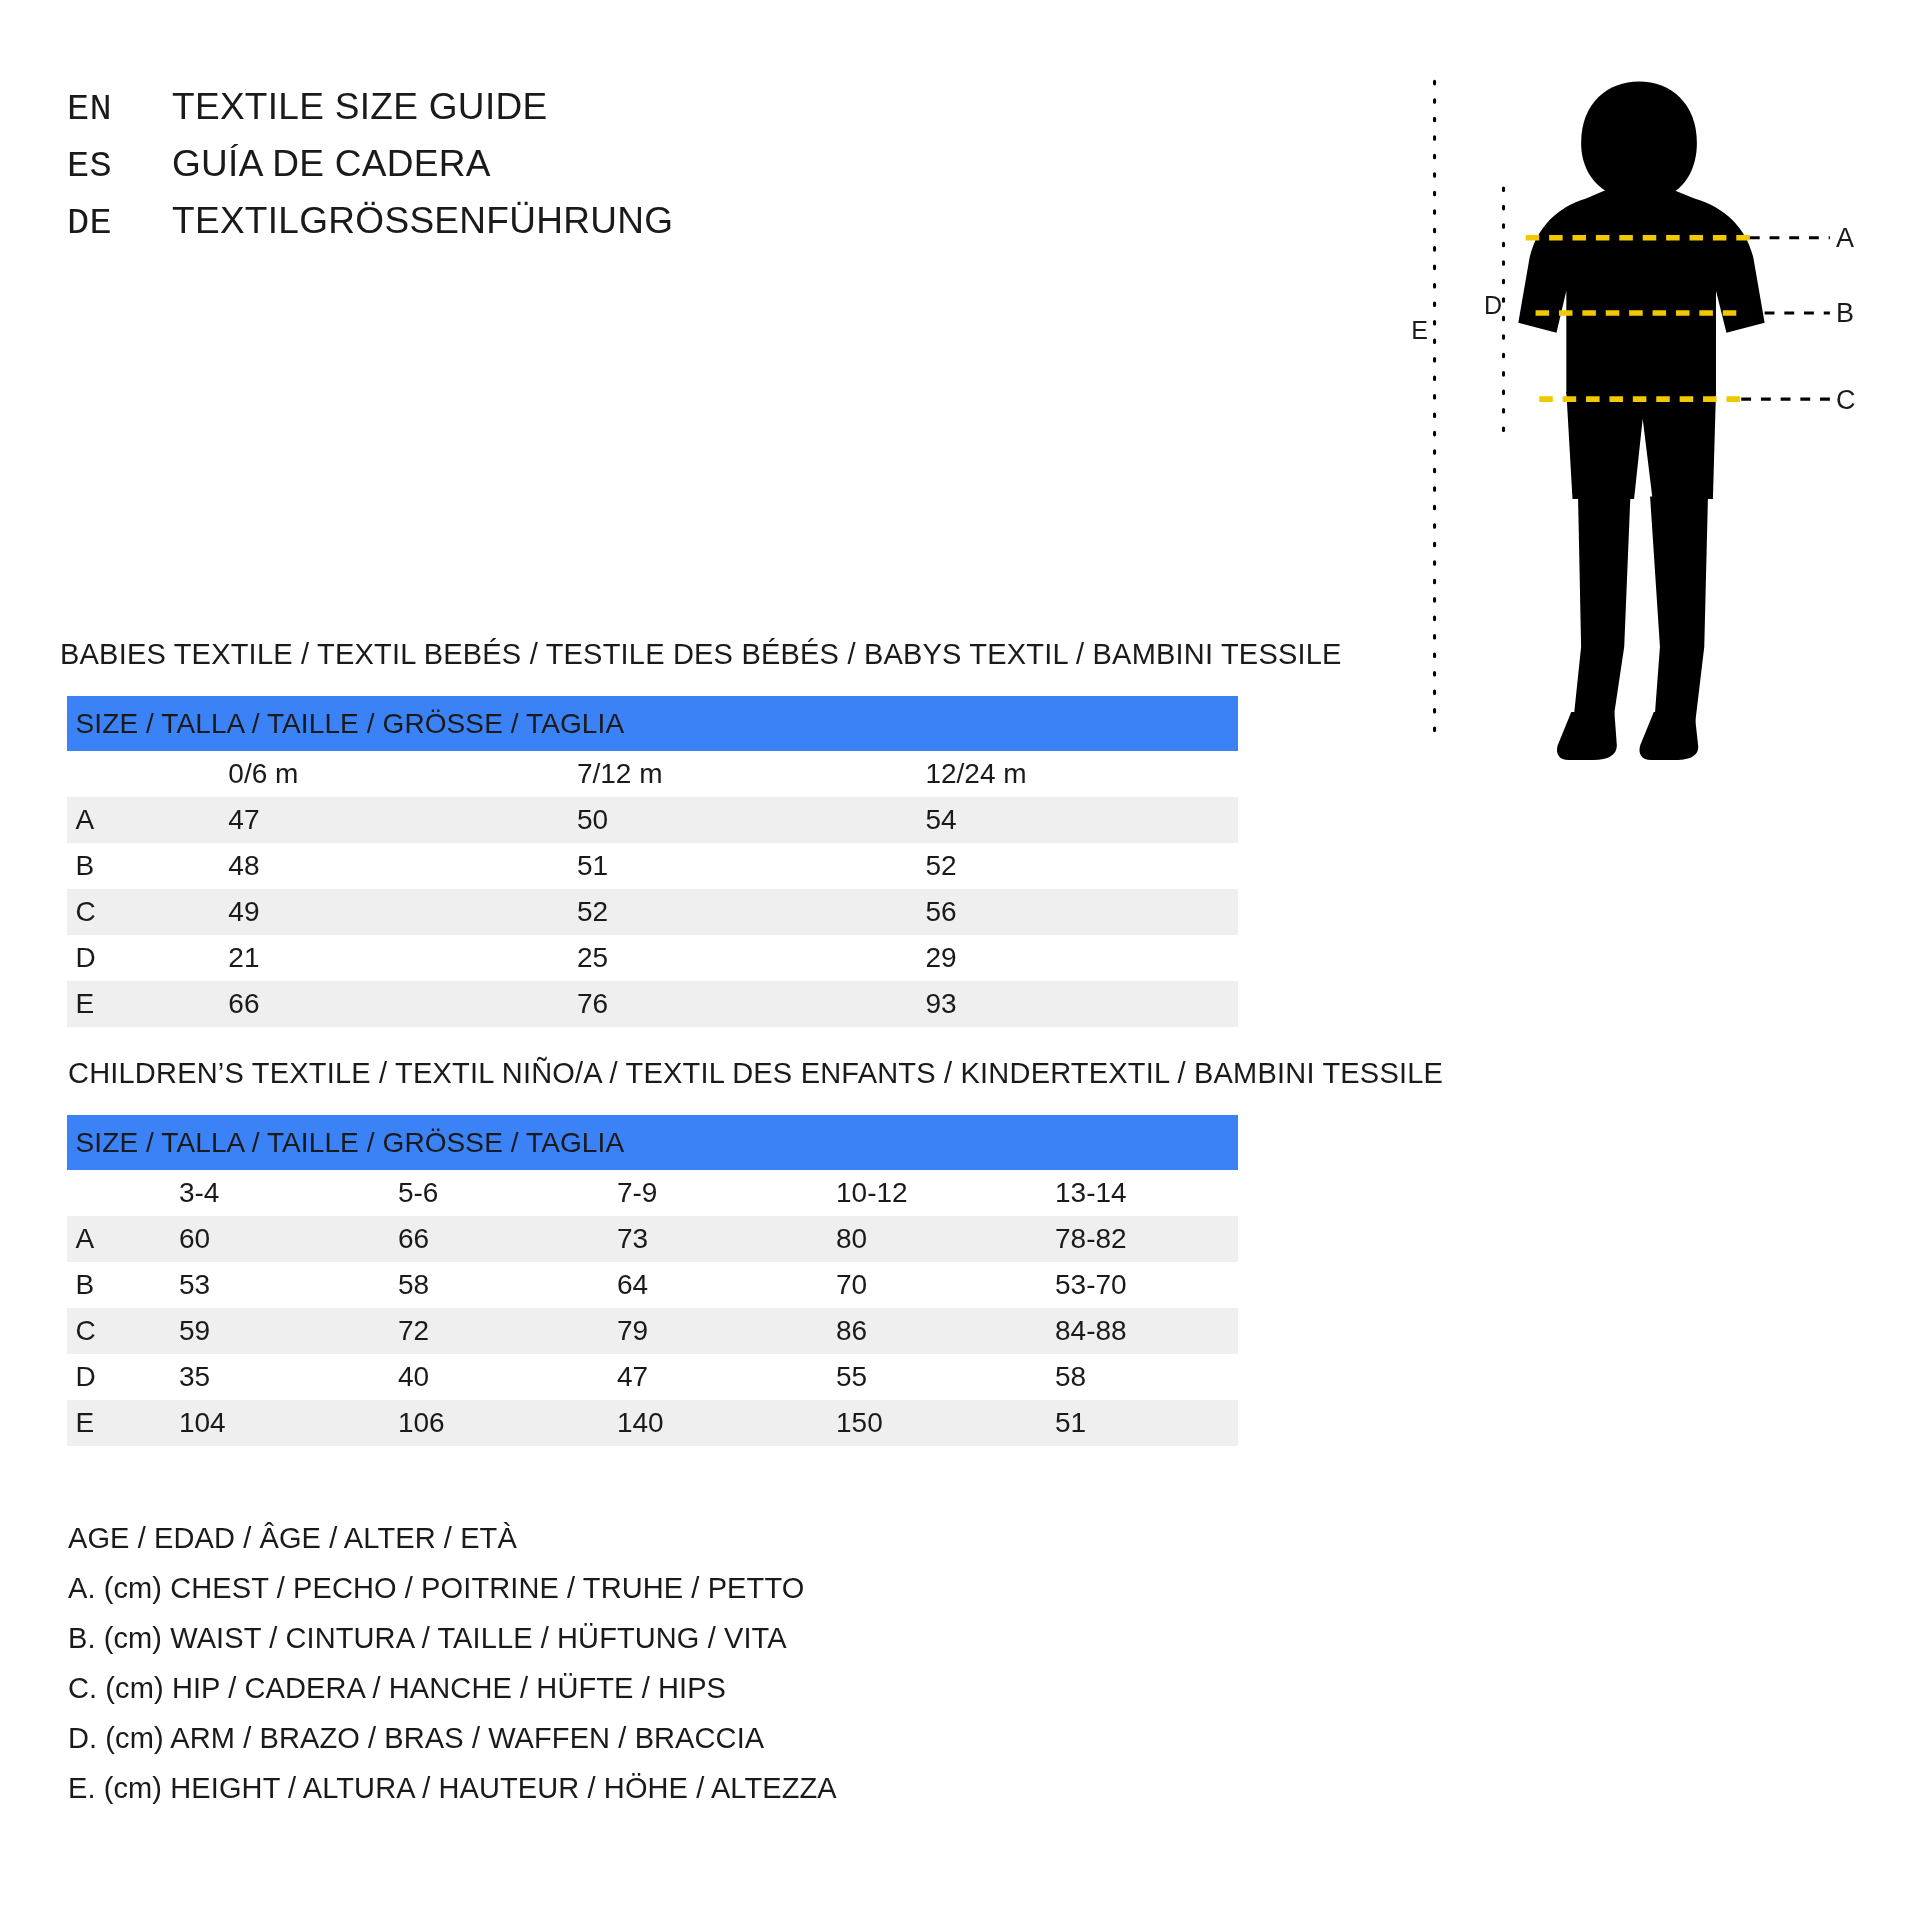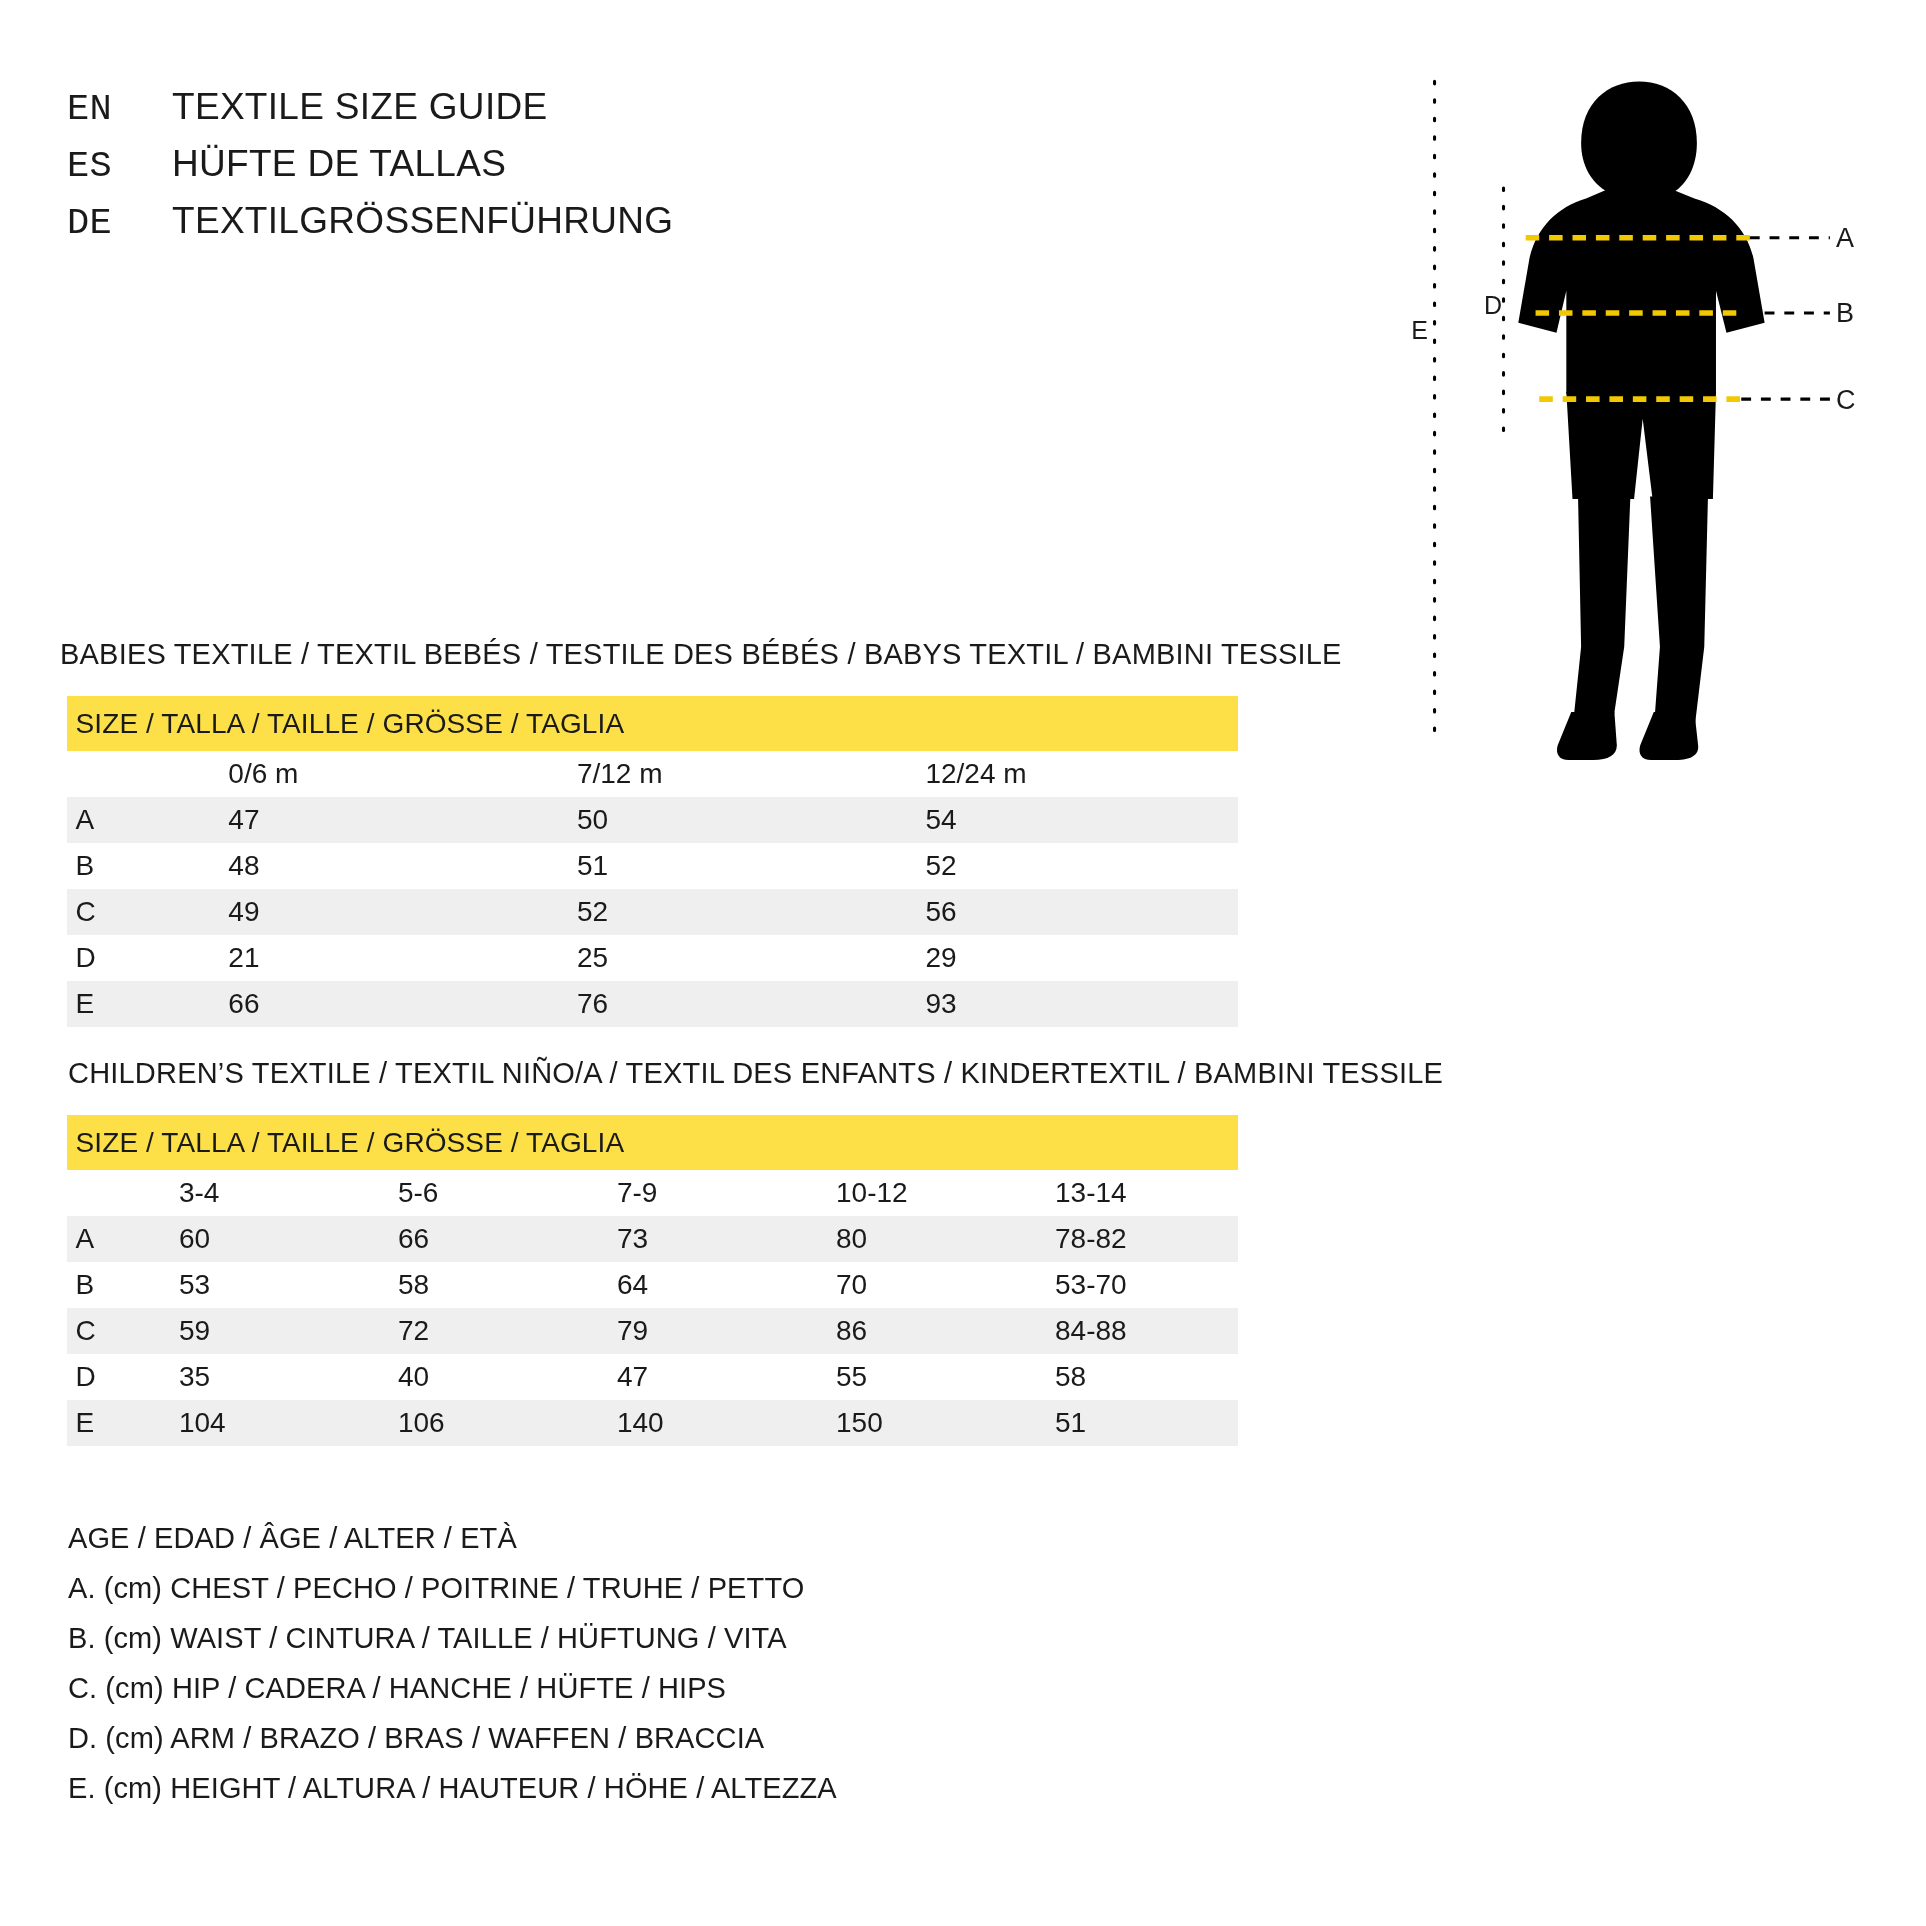--- a/index.html
+++ b/index.html
@@ -67,21 +67,21 @@
   
   .size-table {
     position: absolute;
     border-collapse: collapse;
     font-size: 28px;
   }
   #babies-table { left: 67px; top: 696px; width: 1171px; }
   #children-table { left: 67px; top: 1115px; width: 1171px; }
 
   .size-table tr.band-head td {
-    background: #fde047;
+    background: #3b82f6;
     font-size: 28px;
     padding: 8.6px 0 8.6px 8.6px;
     height: 38px;
     letter-spacing: 0.1px;
   }
   .size-table td {
     padding: 0;
     height: 46px;
     vertical-align: middle;
     background: transparent;
@@ -126,21 +126,21 @@
 
 <div class="page">
 
   <div class="lang-block">
     <div class="lang-row">
       <span class="lang-code">EN</span>
       <span class="lang-title">TEXTILE SIZE GUIDE</span>
     </div>
     <div class="lang-row">
       <span class="lang-code">ES</span>
-      <span class="lang-title">HÜFTE DE TALLAS</span>
+      <span class="lang-title">GUÍA DE CADERA</span>
     </div>
     <div class="lang-row">
       <span class="lang-code">DE</span>
       <span class="lang-title">TEXTILGRÖSSENFÜHRUNG</span>
     </div>
   </div>
 
   <div class="figure">
     <svg class="fig-svg" width="468" height="702" viewBox="0 0 760 1140" xmlns="http://www.w3.org/2000/svg">
 

